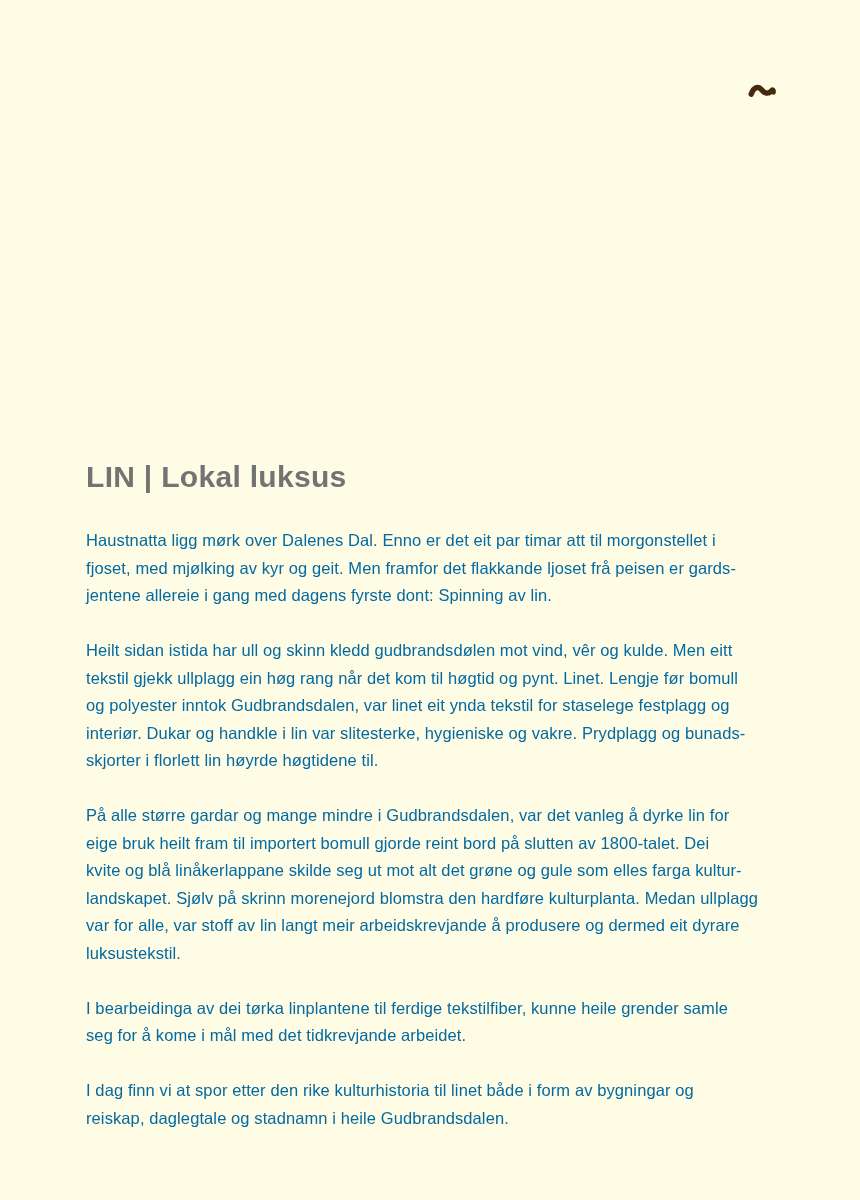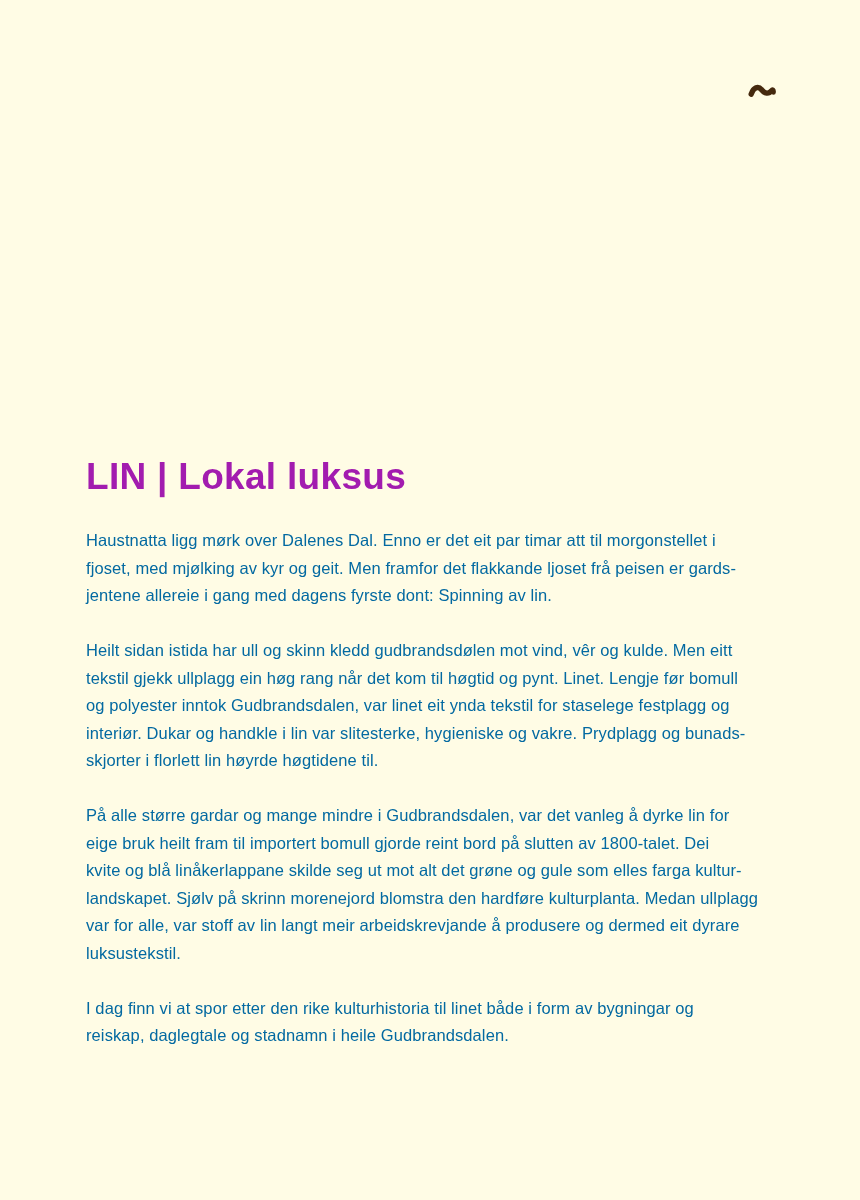--- a/index.html
+++ b/index.html
@@ -23,25 +23,25 @@
     height: 17px;
   }
   .content {
     position: absolute;
     left: 86px;
     top: 458px;
     width: 706px;
   }
   .title {
     margin: 0 0 31px 0;
-    font-size: 37px;
+    font-size: 30px;
     line-height: 38px;
     font-weight: 700;
     letter-spacing: 0.3px;
-    color: #a21caf;
+    color: #737373;
   }
   .body-paragraph {
     margin: 0 0 27.5px 0;
     font-size: 16.5px;
     line-height: 27.5px;
     font-weight: 400;
     letter-spacing: 0.1px;
     color: #0369a1;
     white-space: pre-line;
   }
@@ -71,18 +71,20 @@
 interiør. Dukar og handkle i lin var slitesterke, hygieniske og vakre. Prydplagg og bunads-
 skjorter i florlett lin høyrde høgtidene til.</p>
 
     <p class="body-paragraph">På alle større gardar og mange mindre i Gudbrandsdalen, var det vanleg å dyrke lin for
 eige bruk heilt fram til importert bomull gjorde reint bord på slutten av 1800-talet. Dei
 kvite og blå linåkerlappane skilde seg ut mot alt det grøne og gule som elles farga kultur-
 landskapet. Sjølv på skrinn morenejord blomstra den hardføre kulturplanta. Medan ullplagg
 var for alle, var stoff av lin langt meir arbeidskrevjande å produsere og dermed eit dyrare
 luksustekstil.</p>
 
+    <p class="body-paragraph">I bearbeidinga av dei tørka linplantene til ferdige tekstilfiber, kunne heile grender samle
+seg for å kome i mål med det tidkrevjande arbeidet.</p>
 
     <p class="body-paragraph">I dag finn vi at spor etter den rike kulturhistoria til linet både i form av bygningar og
 reiskap, daglegtale og stadnamn i heile Gudbrandsdalen.</p>
   </div>
 
 </div>
 
 </body></html>

